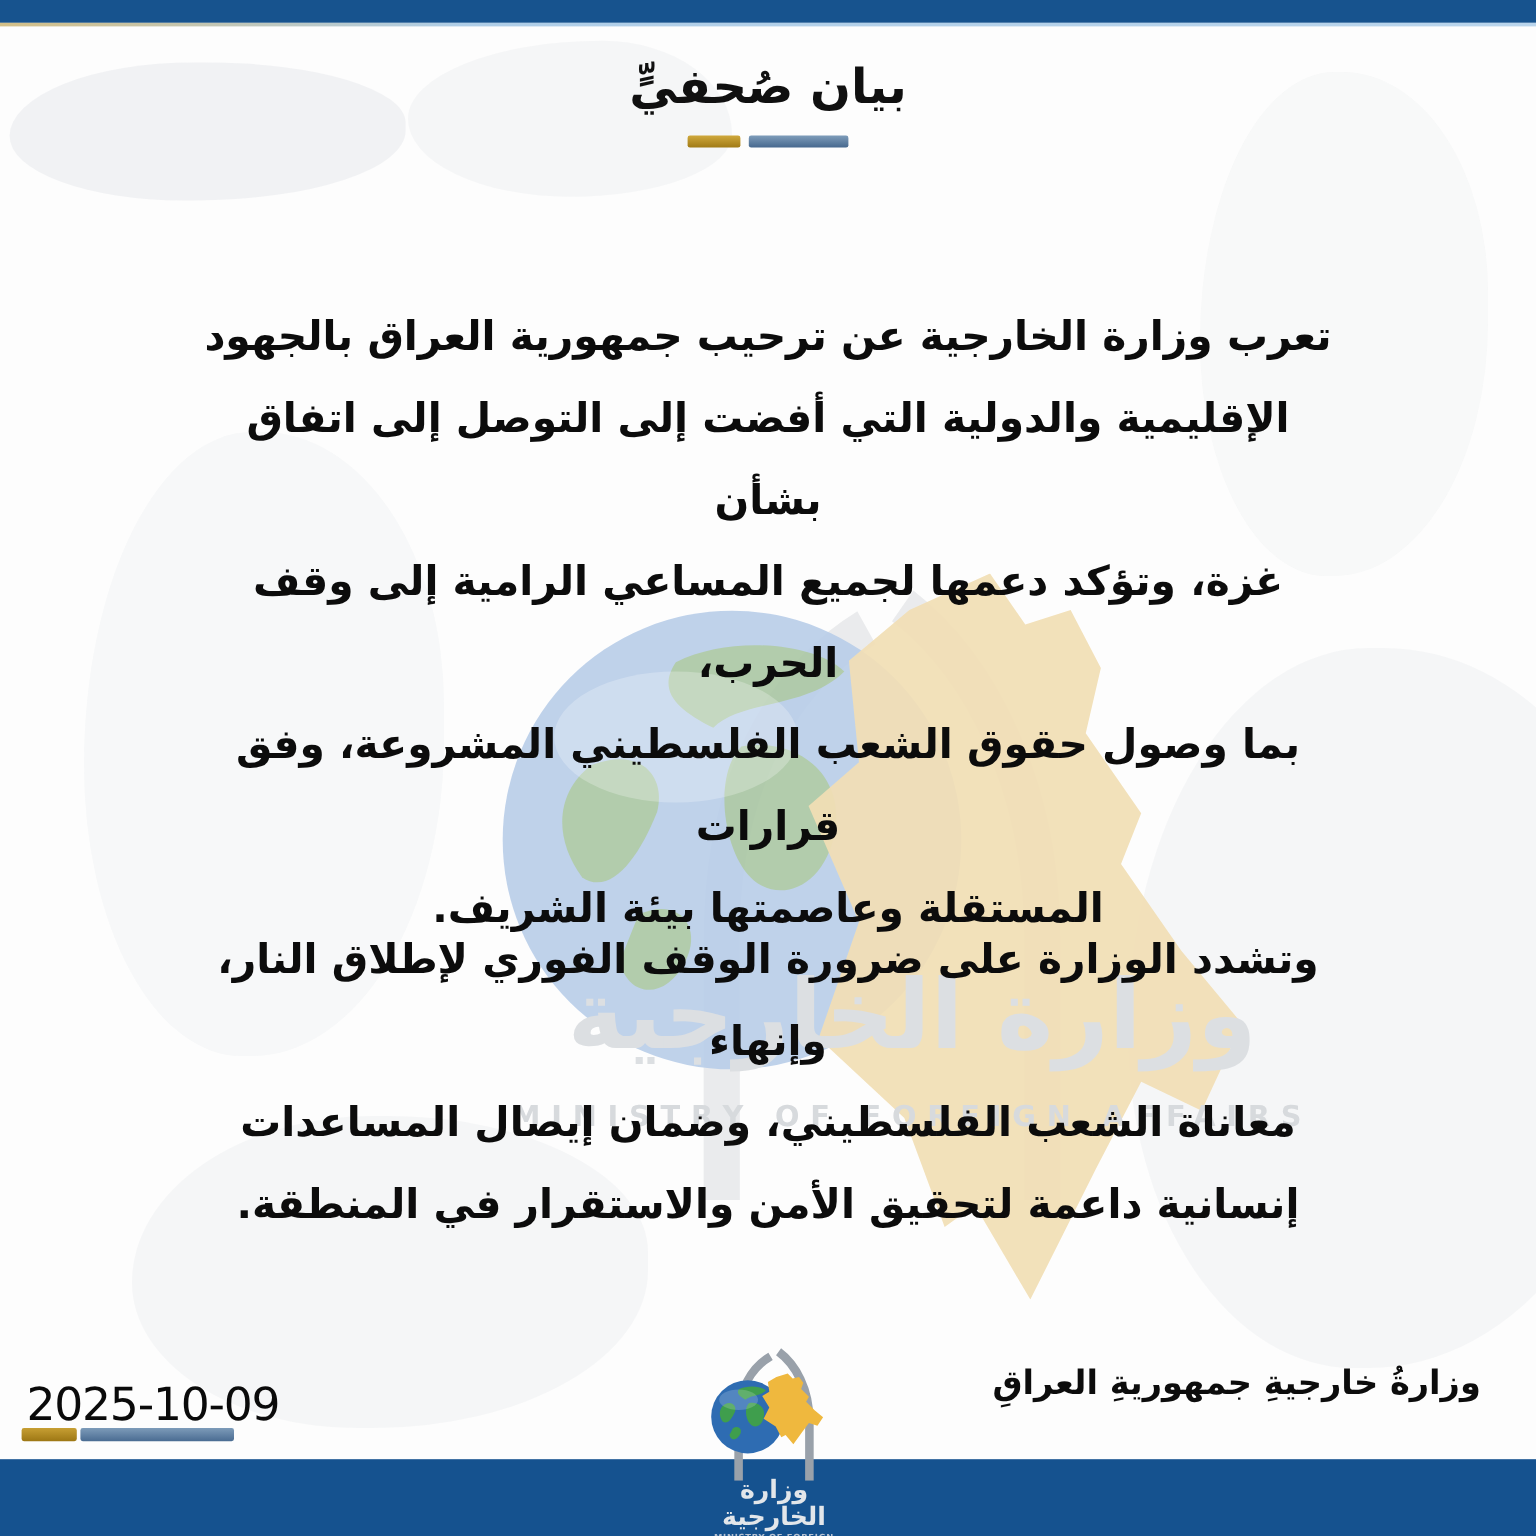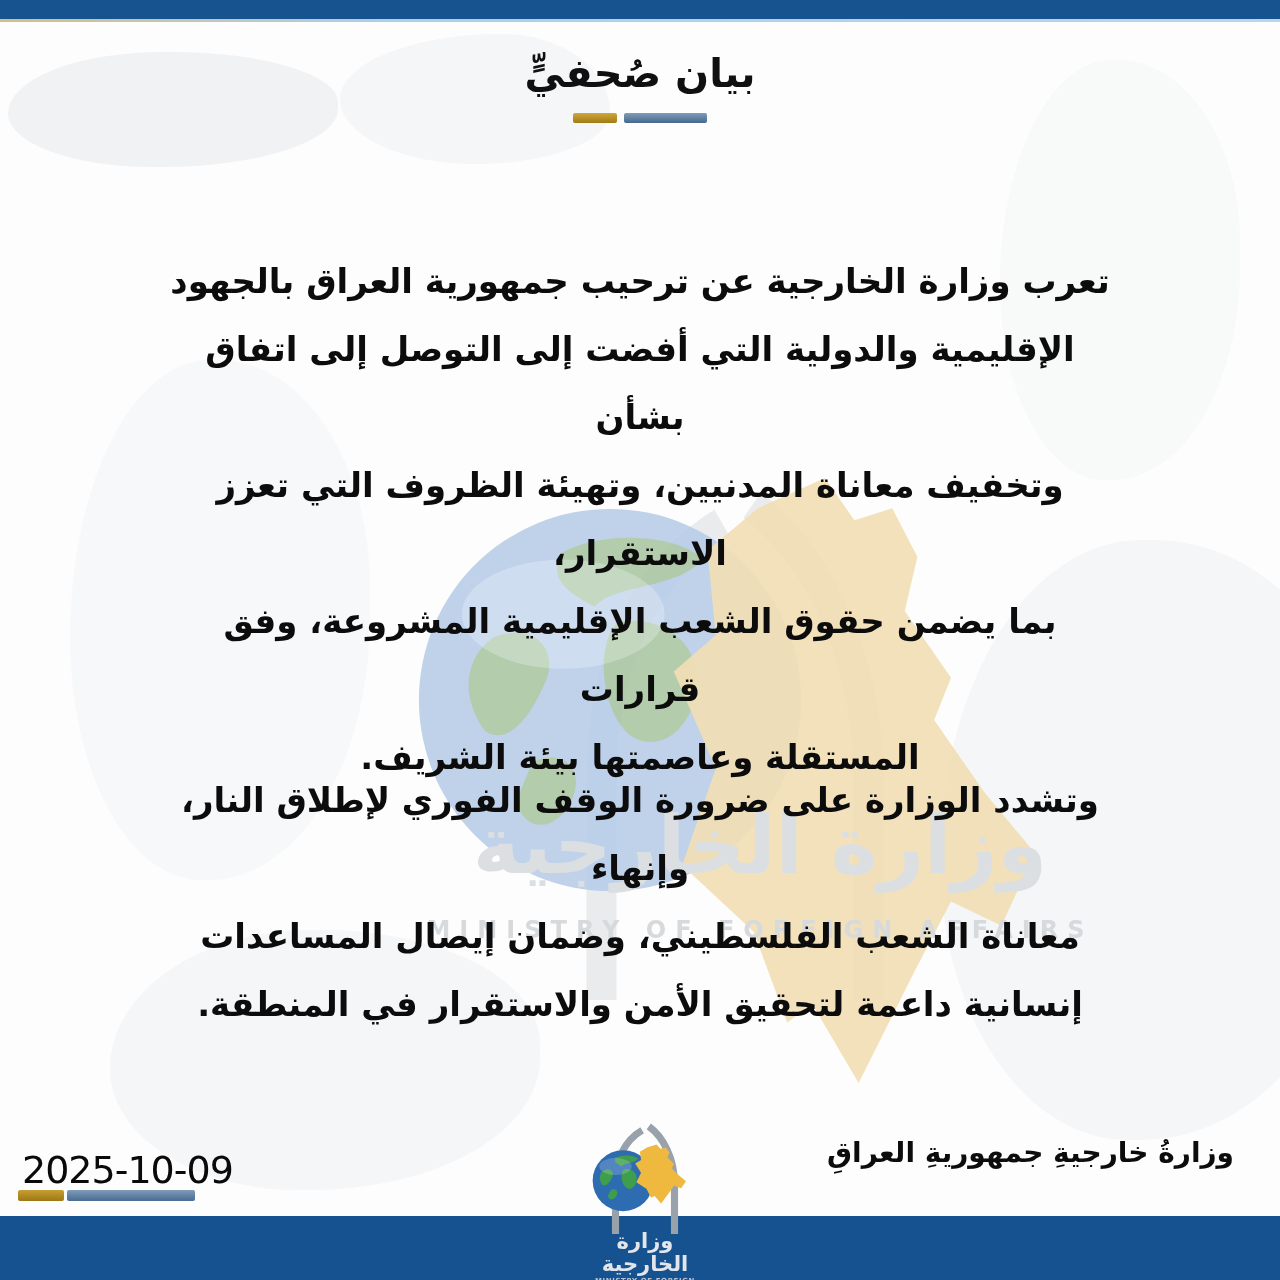--- a/index.html
+++ b/index.html
@@ -115,22 +115,22 @@
 
   <div class="title">بيان صُحفيٍّ</div>
   <div class="title-bars">
     <div class="bar bar-gold"></div>
     <div class="bar bar-blue"></div>
   </div>
 
   <div class="para p1">
     <div>تعرب وزارة الخارجية عن ترحيب جمهورية العراق بالجهود</div>
     <div>الإقليمية والدولية التي أفضت إلى التوصل إلى اتفاق بشأن</div>
-    <div>وتخفيف معاناة المدنيين، وتهيئة الظروف التي تعزز الاستقرار،</div>
-    <div>بما يضمن حقوق الشعب الإقليمية المشروعة، وفق قرارات</div>
+    <div>غزة، وتؤكد دعمها لجميع المساعي الرامية إلى وقف الحرب،</div>
+    <div>بما وصول حقوق الشعب الفلسطيني المشروعة، وفق قرارات</div>
     <div>المستقلة وعاصمتها بيئة الشريف.</div>
   </div>
 
   <div class="para p2">
     <div>وتشدد الوزارة على ضرورة الوقف الفوري لإطلاق النار، وإنهاء</div>
     <div>معاناة الشعب الفلسطيني، وضمان إيصال المساعدات</div>
     <div>إنسانية داعمة لتحقيق الأمن والاستقرار في المنطقة.</div>
   </div>
 
   <div class="bottombar"></div>

